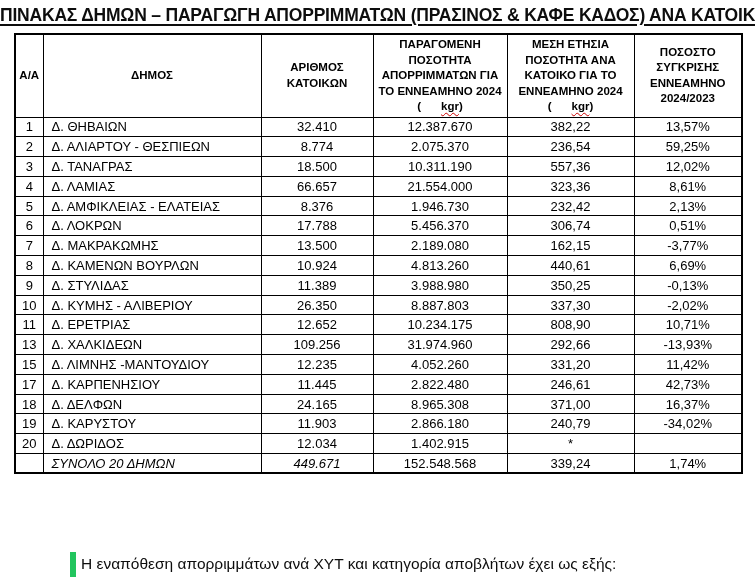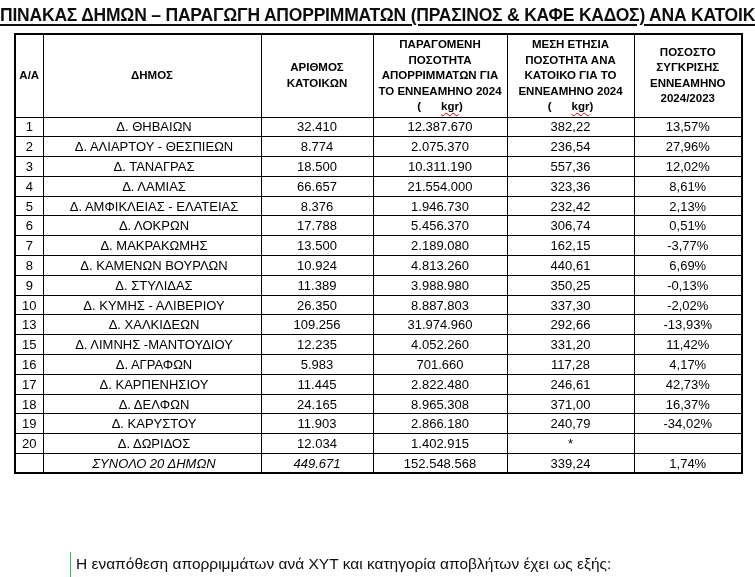--- a/index.html
+++ b/index.html
@@ -54,21 +54,21 @@
     white-space: normal;
   }
   .muni-table tbody td {
     height: 19.8px;
     font-size: 13px;
     text-align: center;
     vertical-align: middle;
     padding: 0 4px;
   }
   .muni-table tbody td.col-dimos {
-    text-align: center;
+    text-align: left;
     padding-left: 8px;
   }
   .muni-table tr.total-row td {
     font-weight: normal;
   }
   .muni-table tr.total-row td.col-dimos,
   .muni-table tr.total-row td.col-residents {
     font-style: italic;
   }
   .spell {
@@ -77,21 +77,21 @@
     text-decoration-color: #cc0000;
     text-decoration-thickness: 1px;
     text-underline-offset: 2px;
     margin-left: 20px;
   }
   .footer-note {
     position: absolute;
     left: 70px;
     top: 552px;
     height: 25px;
-    border-left: 1px solid #22c55e;
+    border-left: 6px solid #22c55e;
     padding: 3px 0 0 5px;
     font-size: 15.5px;
     color: #0d0d0d;
     white-space: nowrap;
   }
   
   col.c-aa        { width: 28px;  }
   col.c-dimos     { width: 218px; }
   col.c-residents { width: 112px; }
   col.c-quantity  { width: 134px; }
@@ -132,21 +132,21 @@
           <td class="col-quantity">12.387.670</td>
           <td class="col-percap">382,22</td>
           <td class="col-pct">13,57%</td>
         </tr>
         <tr>
           <td class="col-aa">2</td>
           <td class="col-dimos">Δ. ΑΛΙΑΡΤΟΥ - ΘΕΣΠΙΕΩΝ</td>
           <td class="col-residents">8.774</td>
           <td class="col-quantity">2.075.370</td>
           <td class="col-percap">236,54</td>
-          <td class="col-pct">27,96%</td>
+          <td class="col-pct">59,25%</td>
         </tr>
         <tr>
           <td class="col-aa">3</td>
           <td class="col-dimos">Δ. ΤΑΝΑΓΡΑΣ</td>
           <td class="col-residents">18.500</td>
           <td class="col-quantity">10.311.190</td>
           <td class="col-percap">557,36</td>
           <td class="col-pct">12,02%</td>
         </tr>
         <tr>
@@ -199,42 +199,42 @@
         </tr>
         <tr>
           <td class="col-aa">10</td>
           <td class="col-dimos">Δ. ΚΥΜΗΣ - ΑΛΙΒΕΡΙΟΥ</td>
           <td class="col-residents">26.350</td>
           <td class="col-quantity">8.887.803</td>
           <td class="col-percap">337,30</td>
           <td class="col-pct">-2,02%</td>
         </tr>
         <tr>
+          <td class="col-aa">11</td>
+          <td class="col-dimos">Δ. ΕΡΕΤΡΙΑΣ</td>
+          <td class="col-residents">12.652</td>
+          <td class="col-quantity">10.234.175</td>
+          <td class="col-percap">808,90</td>
+          <td class="col-pct">10,71%</td>
+        </tr>
+        <tr>
           <td class="col-aa">13</td>
           <td class="col-dimos">Δ. ΧΑΛΚΙΔΕΩΝ</td>
           <td class="col-residents">109.256</td>
           <td class="col-quantity">31.974.960</td>
           <td class="col-percap">292,66</td>
           <td class="col-pct">-13,93%</td>
         </tr>
         <tr>
           <td class="col-aa">15</td>
           <td class="col-dimos">Δ. ΛΙΜΝΗΣ -ΜΑΝΤΟΥΔΙΟΥ</td>
           <td class="col-residents">12.235</td>
           <td class="col-quantity">4.052.260</td>
           <td class="col-percap">331,20</td>
           <td class="col-pct">11,42%</td>
-        </tr>
-        <tr>
-          <td class="col-aa">16</td>
-          <td class="col-dimos">Δ. ΑΓΡΑΦΩΝ</td>
-          <td class="col-residents">5.983</td>
-          <td class="col-quantity">701.660</td>
-          <td class="col-percap">117,28</td>
-          <td class="col-pct">4,17%</td>
         </tr>
         <tr>
           <td class="col-aa">17</td>
           <td class="col-dimos">Δ. ΚΑΡΠΕΝΗΣΙΟΥ</td>
           <td class="col-residents">11.445</td>
           <td class="col-quantity">2.822.480</td>
           <td class="col-percap">246,61</td>
           <td class="col-pct">42,73%</td>
         </tr>
         <tr>

